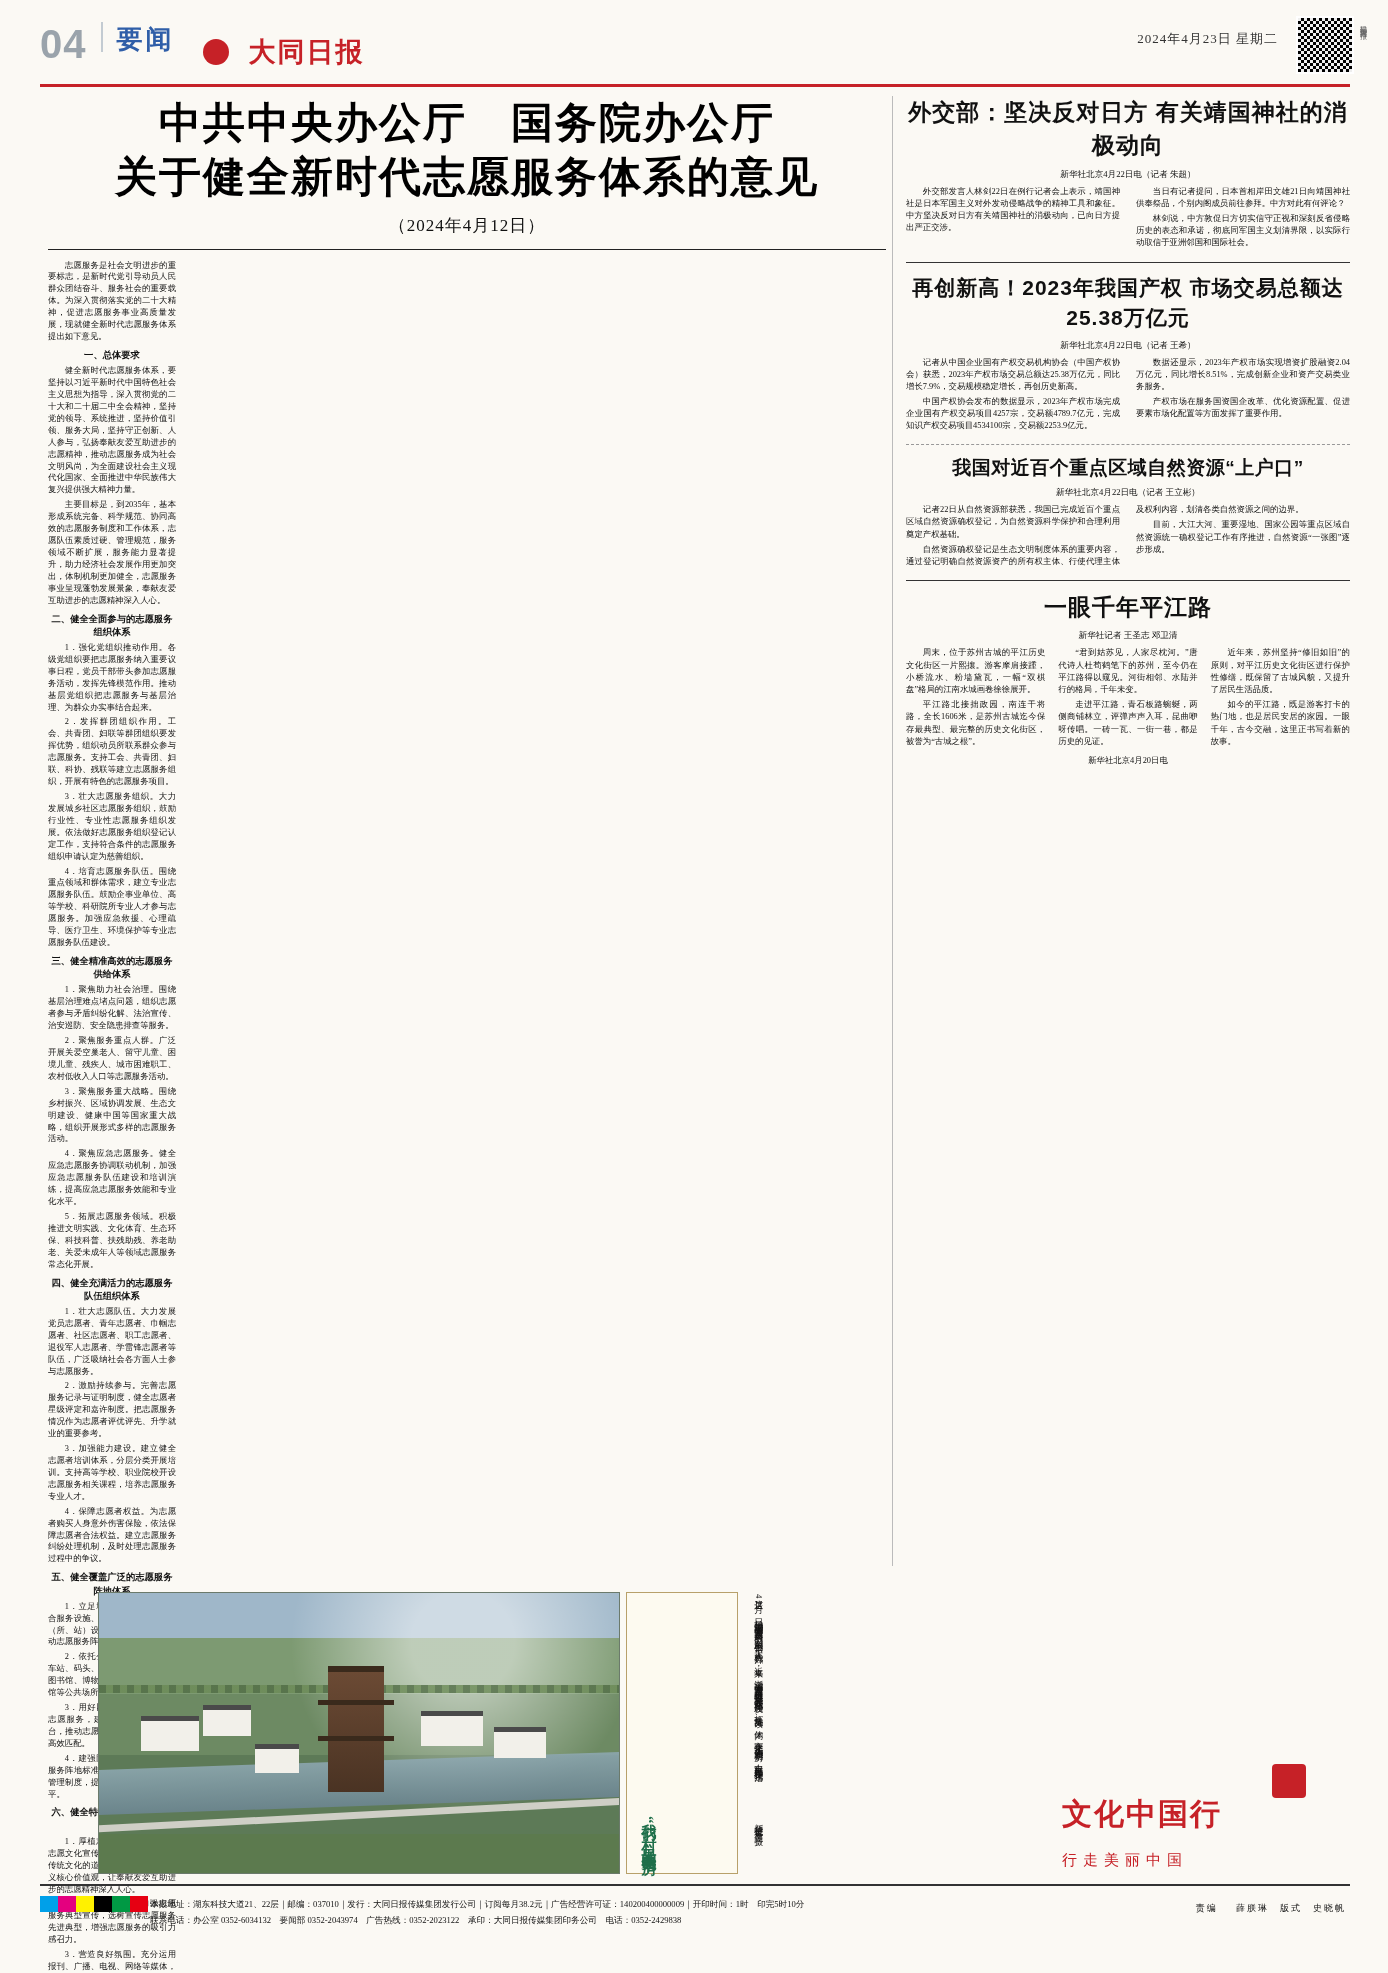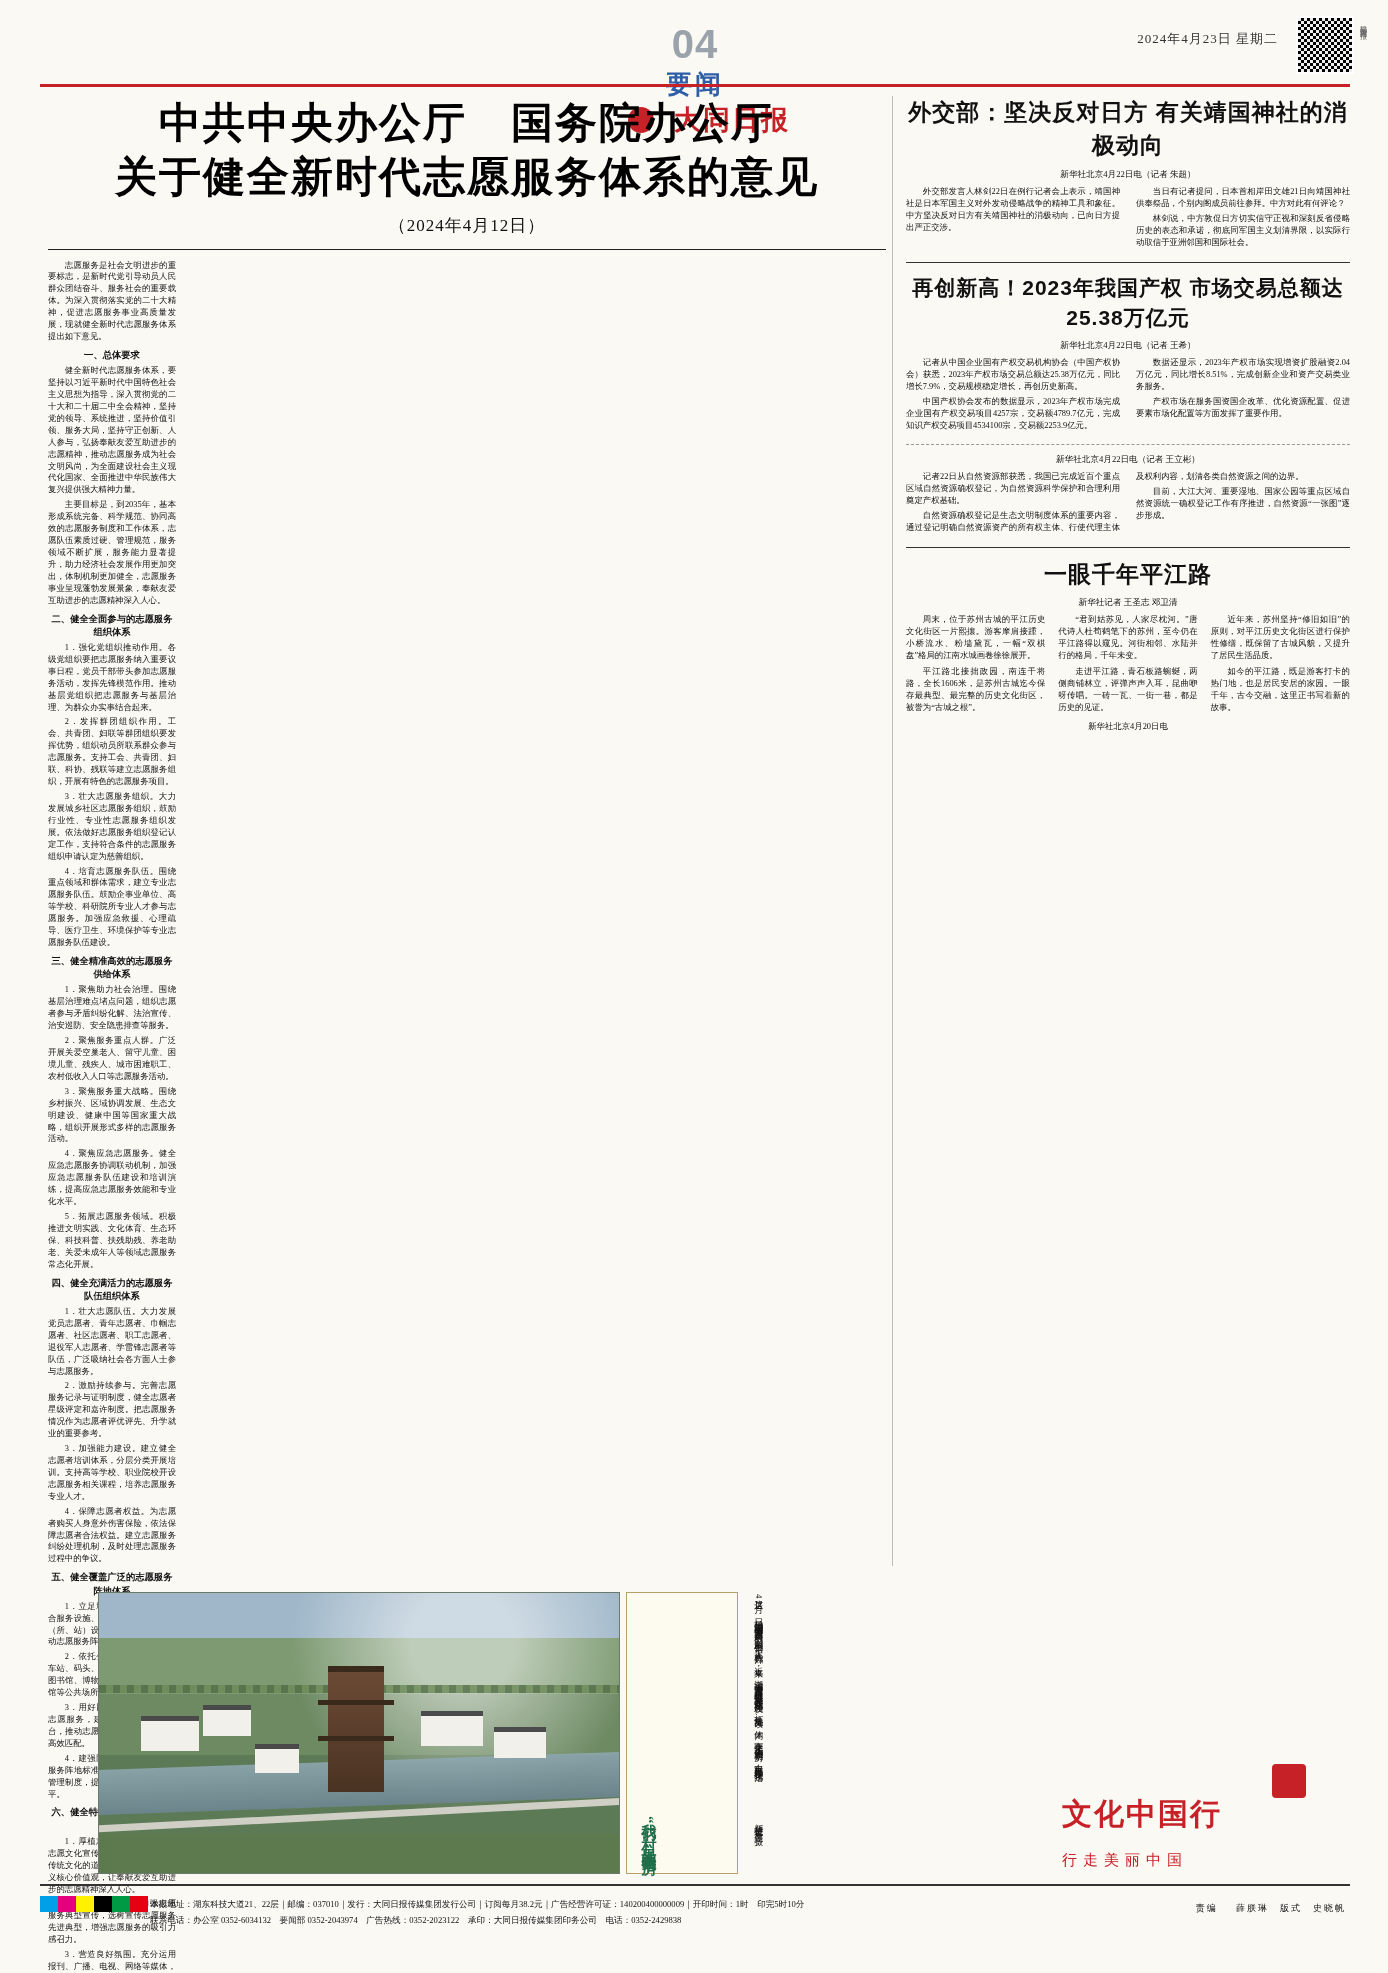--- a/index.html
+++ b/index.html
@@ -7,21 +7,21 @@
     width:1388px;height:1973px;
     background:#fbf9f4;
     font-family:"Liberation Serif", serif;
     color:#111;
     position:relative;
     overflow:hidden;
   }
   .page{position:relative;width:1388px;height:1973px;background:#fbf9f4;}
 
   
-  .masthead{position:absolute;left:40px;top:22px;width:1310px;height:60px;display:flex;align-items:center;flex-direction:column;}
+  .masthead{position:absolute;left:40px;top:22px;width:1310px;height:60px;display:flex;}
   .page-num{font-size:40px;color:#9aa3ab;font-weight:bold;letter-spacing:1px;font-family:"Liberation Sans",sans-serif;}
   .page-sep{width:2px;height:30px;background:#c3cbd2;margin:0 14px;}
   .section-name{font-size:26px;color:#2f5ea8;font-weight:bold;letter-spacing:3px;}
   .logo{margin-left:28px;display:flex;align-items:center;gap:20px;}
   .logo-mark{width:26px;height:26px;border-radius:50%;background:#c62127;}
   .logo-text{font-size:27px;color:#c62127;font-weight:bold;letter-spacing:2px;}
   .issue-date{position:absolute;right:110px;top:30px;font-size:13px;color:#333;letter-spacing:1px;}
   .qr{position:absolute;right:34px;top:16px;width:54px;height:54px;
       background:
         repeating-linear-gradient(0deg,#111 0 3px,#fff 3px 6px),
@@ -192,20 +192,21 @@
           <p>记者从中国企业国有产权交易机构协会（中国产权协会）获悉，2023年产权市场交易总额达25.38万亿元，同比增长7.9%，交易规模稳定增长，再创历史新高。</p>
           <p>中国产权协会发布的数据显示，2023年产权市场完成企业国有产权交易项目4257宗，交易额4789.7亿元，完成知识产权交易项目4534100宗，交易额2253.9亿元。</p>
           <p>数据还显示，2023年产权市场实现增资扩股融资2.04万亿元，同比增长8.51%，完成创新企业和资产交易类业务服务。</p>
           <p>产权市场在服务国资国企改革、优化资源配置、促进要素市场化配置等方面发挥了重要作用。</p>
         </div>
     </div>
 
     <div class="sep-dash"></div>
 
     <div>
+      <div class="head4">我国对近百个重点区域自然资源“上户口”</div>
       <div class="byline">新华社北京4月22日电（记者 王立彬）</div>
       <div class="r-cols2" id="art2">
           <p>记者22日从自然资源部获悉，我国已完成近百个重点区域自然资源确权登记，为自然资源科学保护和合理利用奠定产权基础。</p>
           <p>自然资源确权登记是生态文明制度体系的重要内容，通过登记明确自然资源资产的所有权主体、行使代理主体及权利内容，划清各类自然资源之间的边界。</p>
           <p>目前，大江大河、重要湿地、国家公园等重点区域自然资源统一确权登记工作有序推进，自然资源“一张图”逐步形成。</p>
         </div>
     </div>
 
     <div class="sep-line"></div>
 

